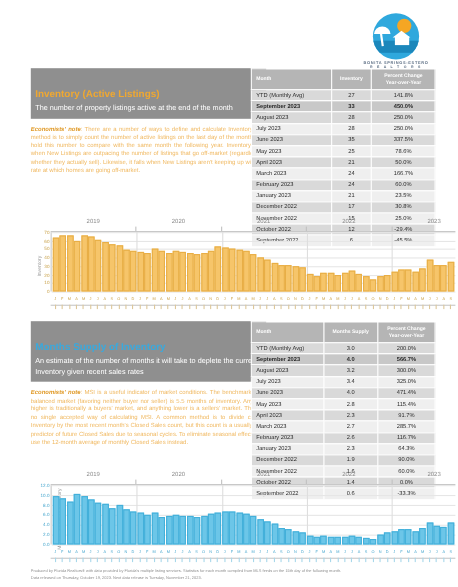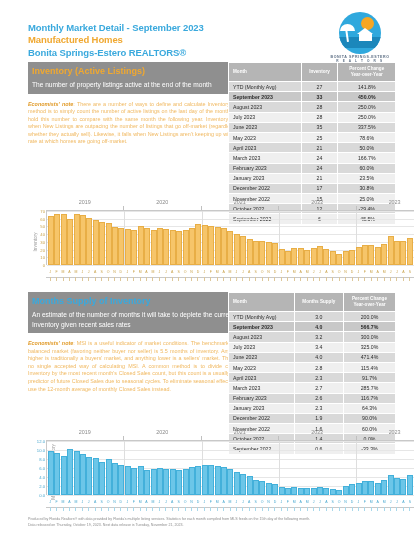--- a/index.html
+++ b/index.html
@@ -23,21 +23,21 @@
   .logo-water{position:absolute;left:0;bottom:6px;width:100%;height:11px;background:#1b87bb;}
   .logo-house{position:absolute;right:9px;bottom:13px;width:13px;height:8px;background:#ffffff;}
   .logo-house:before{content:"";position:absolute;left:-2px;top:-5px;border-left:8.5px solid transparent;border-right:8.5px solid transparent;border-bottom:6px solid #ffffff;}
   .logo-palm{position:absolute;left:7px;bottom:12px;width:2px;height:14px;background:#ffffff;transform:rotate(-8deg);}
   .logo-fronds{position:absolute;left:1px;bottom:23px;width:15px;height:7px;border-radius:50% 50% 0 0 / 100% 100% 0 0;background:#ffffff;}
   .logo-t1{font-size:3.6px;color:#5d6f85;letter-spacing:0.6px;font-weight:bold;margin-top:1px;}
   .logo-t2{font-size:3.2px;color:#5d6f85;letter-spacing:1.6px;font-weight:bold;}
 
   
   .section{position:absolute;left:28px;width:214px;}
-  .banner{background:#8f8f8f;color:#fff;padding:4px 4px 4px 4px;}
+  .banner{background:#8f8f8f;color:#fff;padding:18px 4px 4px 4px;}
   .banner .title{font-size:9px;font-weight:bold;line-height:11px;}
   .banner .t-orange{color:#f0a830;}
   .banner .t-blue{color:#3aa9dd;}
   .banner .desc{font-size:6.6px;color:#ffffff;line-height:9.5px;margin-top:3px;font-weight:normal;}
 
   .enote{margin-top:7px;font-size:5.4px;line-height:7.6px;color:#f0b860;text-align:justify;}
   .enote b{color:#e09a28;font-style:italic;}
 
   
   .tbl{position:absolute;right:20px;width:168px;border-collapse:collapse;font-size:5.2px;}
@@ -76,26 +76,20 @@
   .xbase{position:absolute;left:18px;right:2px;bottom:9px;border-top:0.6px solid #c8c8c8;}
 
   
   .footer{position:absolute;left:28px;right:20px;bottom:6px;font-size:3.6px;color:#8d8d8d;line-height:5.4px;}
 </style>
 </head>
 <body>
 
 <div class="page">
 
-  <div class="header">
-    <div class="hdr-line1">Monthly Market Detail - September 2023</div>
-    <div class="hdr-line2">Manufactured Homes</div>
-    <div class="hdr-line3">Bonita Springs-Estero REALTORS®</div>
-    <div class="hdr-sub">This report describes member activity for the association and is not confined to any specific geographic area.</div>
-  </div>
 
   <div class="logo">
     <div class="logo-circle">
       <div class="logo-sun"></div>
       <div class="logo-water"></div>
       <div class="logo-house"></div>
       <div class="logo-palm"></div>
       <div class="logo-fronds"></div>
     </div>
     <div class="logo-t1">BONITA SPRINGS-ESTERO</div>

